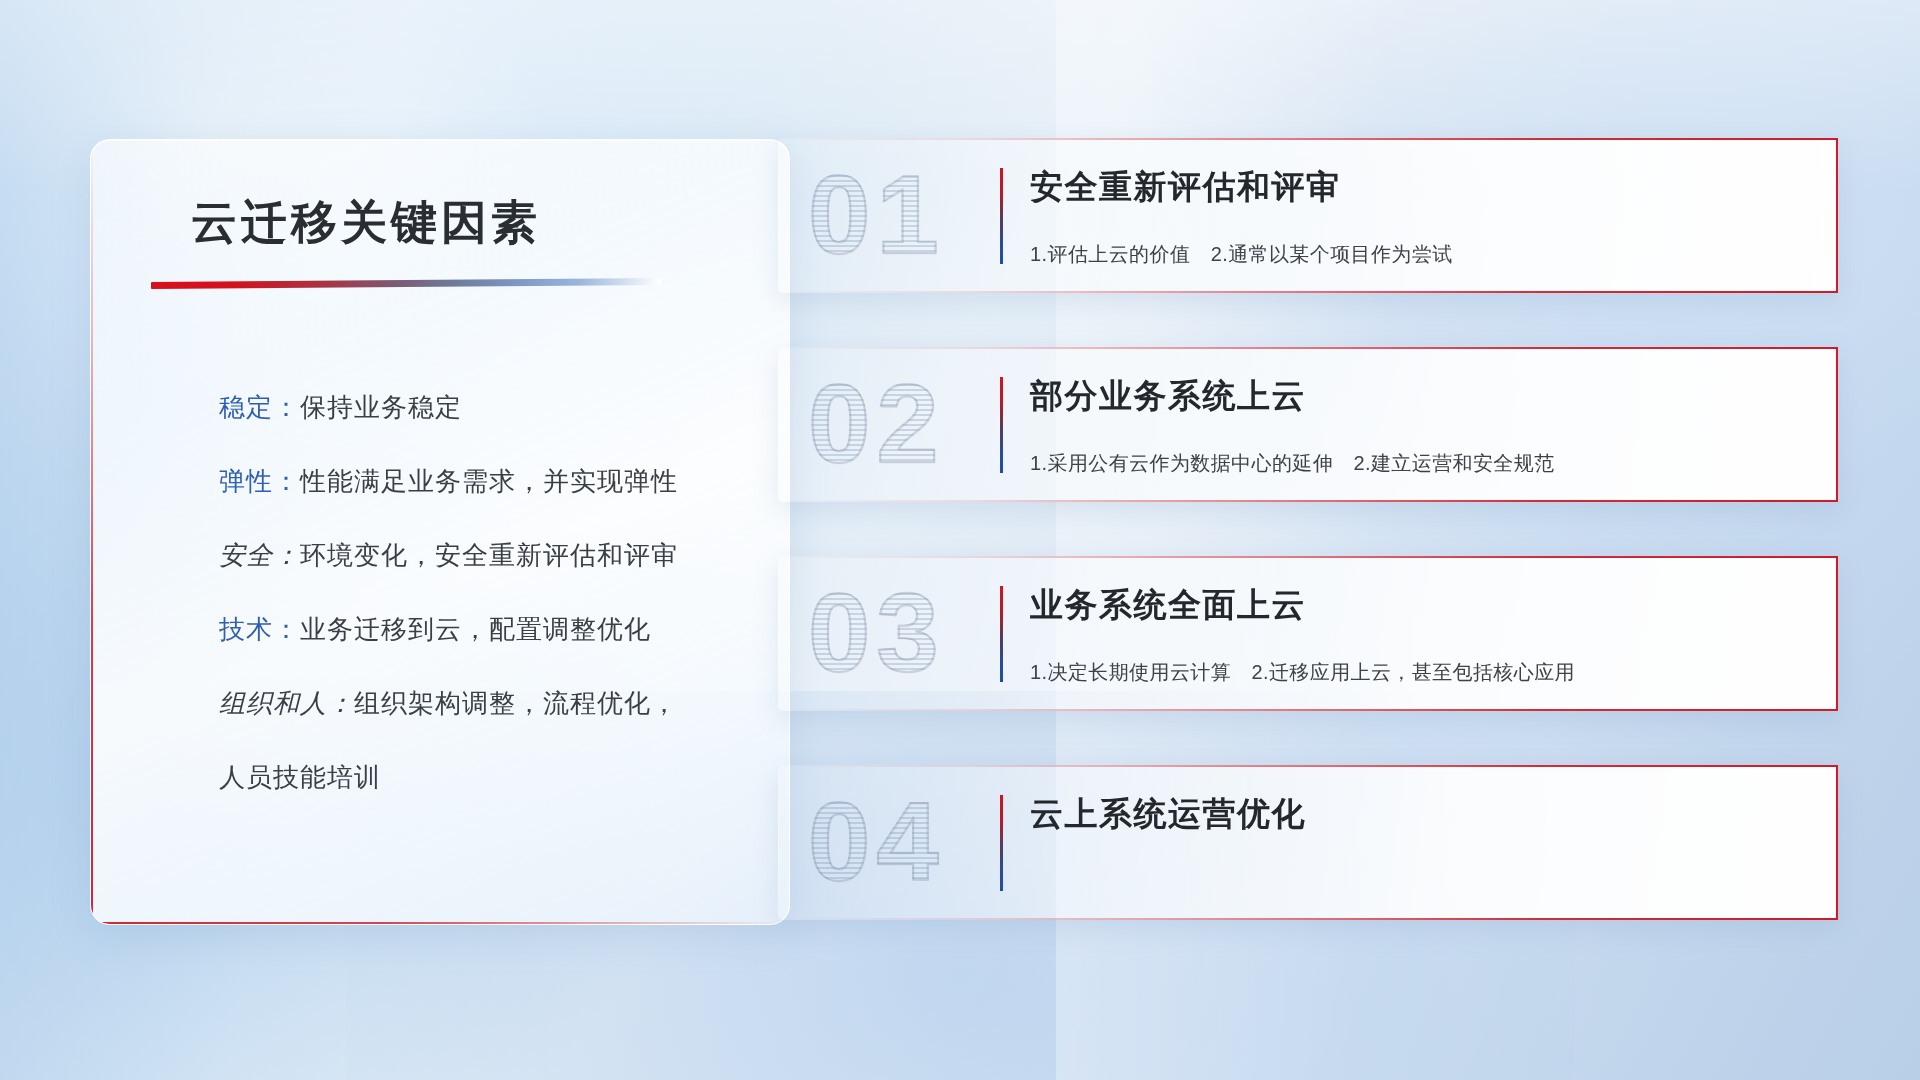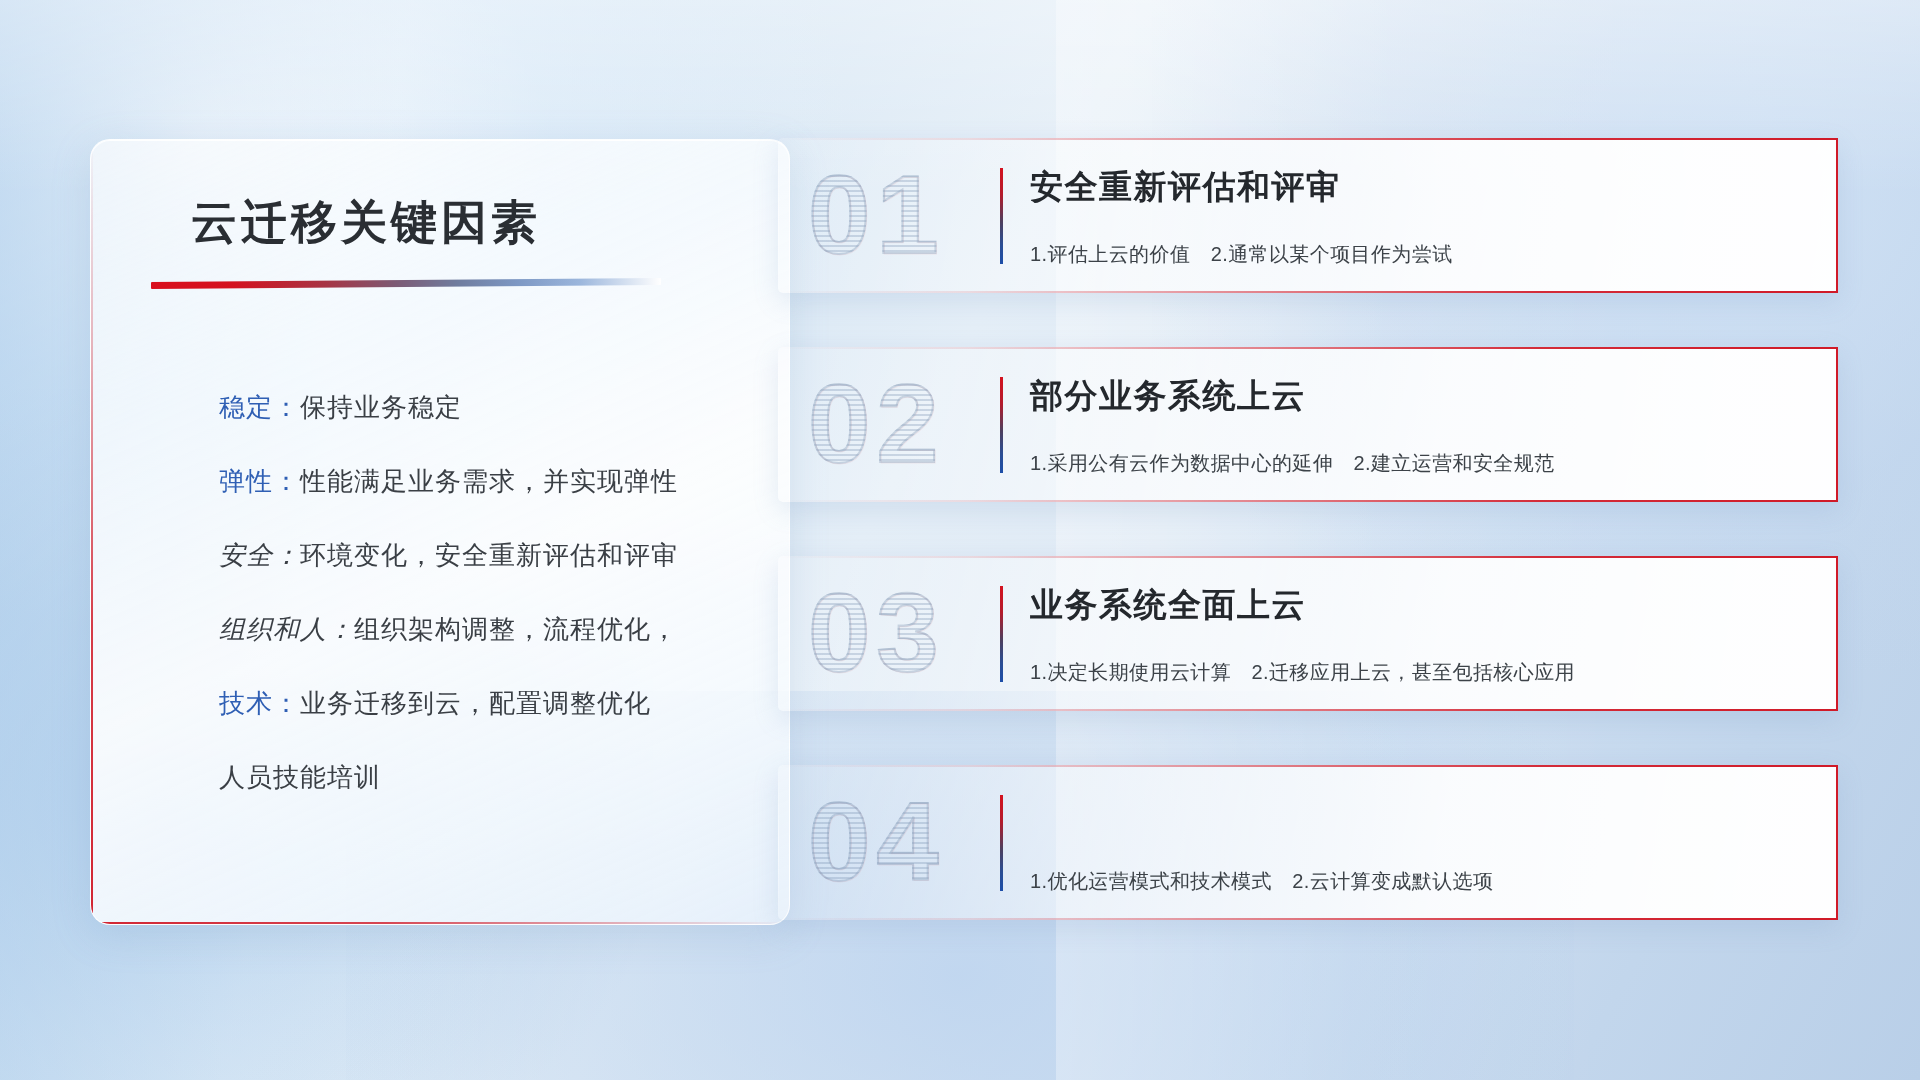--- a/index.html
+++ b/index.html
@@ -185,22 +185,22 @@
   <div class="bg-topfade"></div>
 </div>
 
 <section id="left-panel">
   <h1 id="panel-title">云迁移关键因素</h1>
   <div id="panel-rule"></div>
   <div class="panel-list" id="panel-list">
       <div class="panel-item accent"><span class="lbl" style="color: rgb(47, 95, 180);">稳定：</span><span class="txt">保持业务稳定</span></div>
       <div class="panel-item accent"><span class="lbl" style="color: rgb(47, 95, 180); text-align: center;">弹性：</span><span class="txt">性能满足业务需求，并实现弹性</span></div>
       <div class="panel-item plain"><span class="lbl" style="color: rgb(58, 63, 69);">安全：</span><span class="txt">环境变化，安全重新评估和评审</span></div>
+      <div class="panel-item accent"><span class="lbl" style="color: rgb(47, 95, 180);">技术：</span><span class="txt">业务迁移到云，配置调整优化</span></div>
       <div class="panel-item plain"><span class="lbl" style="color: rgb(58, 63, 69);">组织和人：</span><span class="txt">组织架构调整，流程优化，</span></div>
-      <div class="panel-item accent"><span class="lbl" style="color: rgb(47, 95, 180);">技术：</span><span class="txt">业务迁移到云，配置调整优化</span></div>
       <div class="panel-item plain cont"><span class="lbl" style="color: rgb(58, 63, 69);"></span><span class="txt">人员技能培训</span></div>
     </div>
 </section>
 
 <section id="cards">
     <article class="card">
       <span class="bdr-t"></span>
       <span class="bdr-b"></span>
       <span class="bdr-r"></span>
       <span class="bdr-l"></span>
@@ -233,15 +233,15 @@
       <p class="card-sub">1.决定长期使用云计算　2.迁移应用上云，甚至包括核心应用</p>
     </article>
     <article class="card">
       <span class="bdr-t"></span>
       <span class="bdr-b"></span>
       <span class="bdr-r"></span>
       <span class="bdr-l"></span>
       <span class="card-num-shadow">04</span>
       <span class="card-num">04</span>
       <span class="card-divider"></span>
-      <p class="card-sub">1.优化运营模式和技术模式　2.云计算变成默认选项</p>
+      <h2 class="card-title">云上系统运营优化</h2>
     </article>
   </section>
 
 </body></html>

